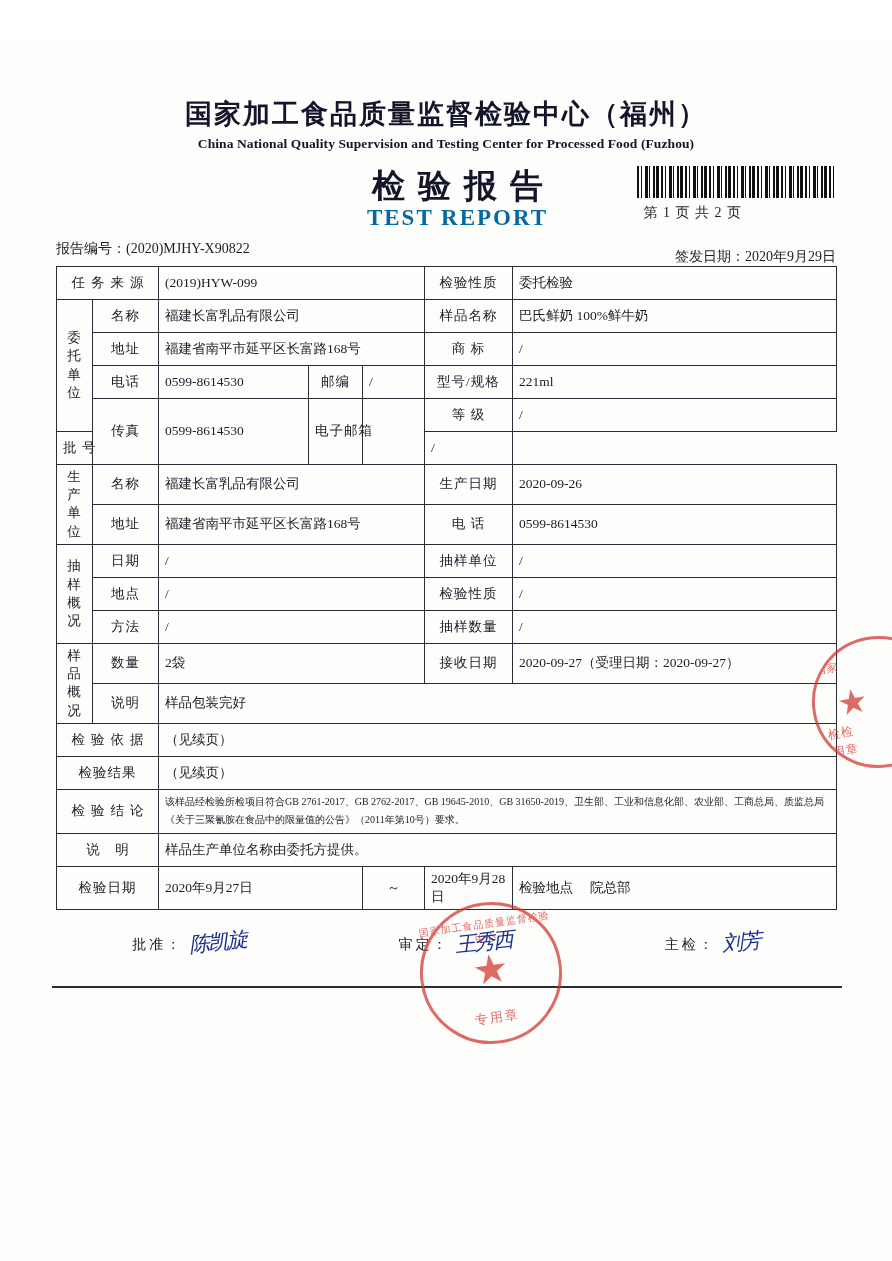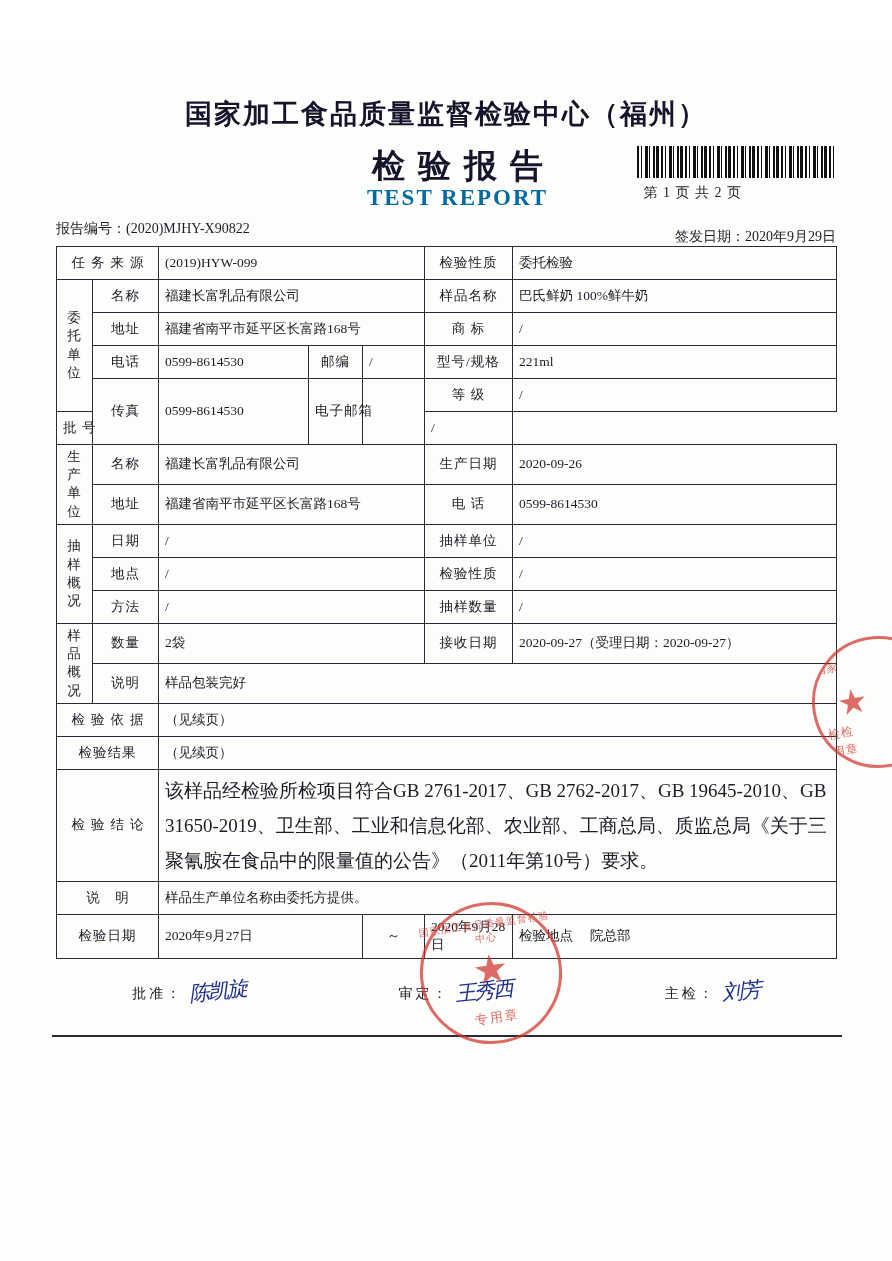--- a/index.html
+++ b/index.html
@@ -141,21 +141,21 @@
   .concl-cell {
     height: 120px;
     vertical-align: top;
     padding-top: 14px;
   }
   .expl-cell {
     height: 72px;
     vertical-align: top;
     padding-top: 16px;
   }
-  .concl-text { line-height: 1.85; font-size: 19px; }
+  .concl-text { line-height: 1.85; font-size: 10px; }
 
   
   .signs {
     margin: 18px 56px 0 56px;
     width: 780px;
     display: flex;
     justify-content: space-around;
     font-size: 14px;
     height: 46px;
     align-items: flex-start;
@@ -246,20 +246,21 @@
     position: absolute; left: 10px; bottom: 12px; font-size: 12px; letter-spacing: 1px;
   }
 </style>
 </head>
 <body>
 
 <div class="page">
 
   <div class="header">
     <div class="org-cn">国家加工食品质量监督检验中心（福州）</div>
+    <div class="org-en">China National Quality Supervision and Testing Center for Processed Food (Fuzhou)</div>
     <div class="title-row">
       <div class="title-cn">检验报告</div>
       <div class="title-en">TEST REPORT</div>
       <div class="barcode"></div>
       <div class="page-no">第 1 页  共 2 页</div>
     </div>
   </div>
 
   <div class="meta">
     <div class="left">

